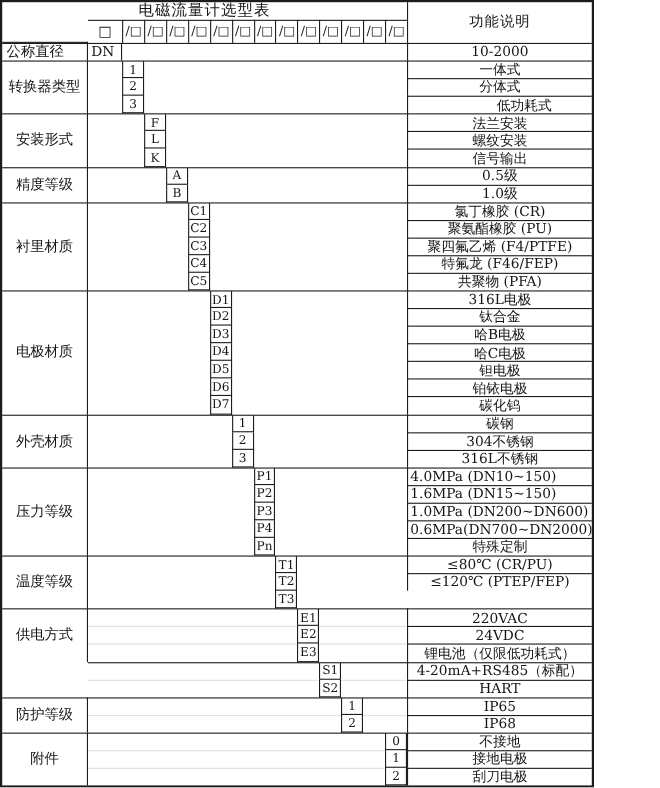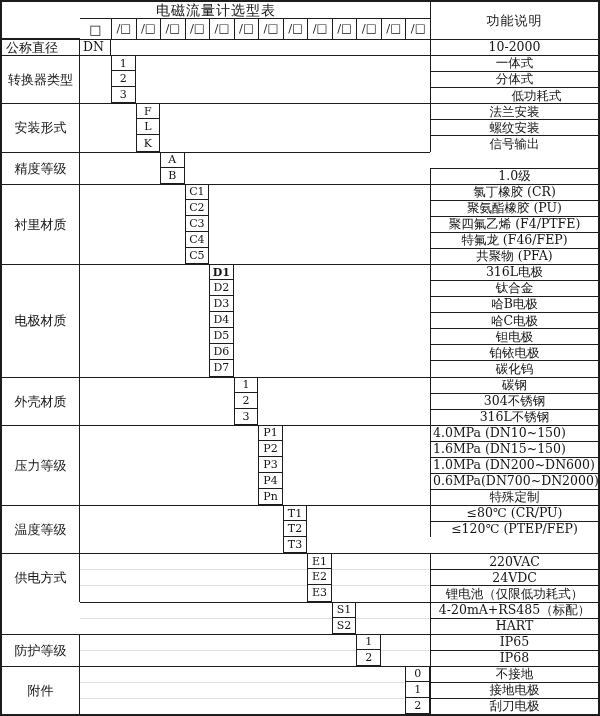--- a/index.html
+++ b/index.html
@@ -1,18 +1,18 @@
 <!DOCTYPE html>
 <html style="--dark: #1c1c1c; --light: #e0e0e0; --bg: #ffffff; --text: #141414;"><head>
 <meta charset="utf-8">
 <style>
   :root { --dark:#1c1c1c; --light:#e0e0e0; --bg:#ffffff; --text:#141414; }
   html,body { margin:0; padding:0; background:#fff; }
   .tbl {
-    position:relative; display:grid; width:600px; height:716px; box-sizing:border-box;
+    position:relative; display:grid; width:540px; height:716px; box-sizing:border-box;
     border:2px solid var(--dark); background:var(--bg); color:var(--text);
     grid-template-columns:78px 31px repeat(13, 1fr) 168px;
     grid-template-rows:repeat(44, 1fr);
     font-family:"DejaVu Serif","Liberation Serif",serif;
   }
   .c { display:flex; align-items:center; justify-content:center; box-sizing:border-box;
        overflow:hidden; white-space:nowrap; line-height:1; }
   .bt  { border-top:1.5px solid var(--dark); }
   .btl { border-top:1px solid var(--light); }
   .bl  { border-left:1.5px solid var(--dark); }
@@ -83,20 +83,21 @@
     <div class="c " style="grid-area: 8 / 5 / 9 / 16;"></div>
     <div class="c desc bl bt" style="grid-area: 8 / 16 / 9 / 17;">螺纹安装</div>
     <div class="c " style="grid-area: 9 / 2 / 10 / 4;"></div>
     <div class="c box stack" style="grid-area: 9 / 4 / 10 / 5;">K</div>
     <div class="c " style="grid-area: 9 / 5 / 10 / 16;"></div>
     <div class="c desc bl bt" style="grid-area: 9 / 16 / 10 / 17;">信号输出</div>
     <div class="c label br bt" style="grid-area: 10 / 1 / 12 / 2;">精度等级</div>
     <div class="c bt" style="grid-area: 10 / 2 / 11 / 5;"></div>
     <div class="c box" style="grid-area: 10 / 5 / 11 / 6;">A</div>
     <div class="c bt" style="grid-area: 10 / 6 / 11 / 16;"></div>
+    <div class="c desc bl bt" style="grid-area: 10 / 16 / 11 / 17;">0.5级</div>
     <div class="c " style="grid-area: 11 / 2 / 12 / 5;"></div>
     <div class="c box stack" style="grid-area: 11 / 5 / 12 / 6;">B</div>
     <div class="c " style="grid-area: 11 / 6 / 12 / 16;"></div>
     <div class="c desc bl bt" style="grid-area: 11 / 16 / 12 / 17;">1.0级</div>
     <div class="c label br bt" style="grid-area: 12 / 1 / 17 / 2;">衬里材质</div>
     <div class="c bt" style="grid-area: 12 / 2 / 13 / 6;"></div>
     <div class="c box" style="grid-area: 12 / 6 / 13 / 7;">C1</div>
     <div class="c bt" style="grid-area: 12 / 7 / 13 / 16;"></div>
     <div class="c desc bl bt" style="grid-area: 12 / 16 / 13 / 17;">氯丁橡胶 (CR)</div>
     <div class="c " style="grid-area: 13 / 2 / 14 / 6;"></div>
@@ -110,21 +111,21 @@
     <div class="c " style="grid-area: 15 / 2 / 16 / 6;"></div>
     <div class="c box stack" style="grid-area: 15 / 6 / 16 / 7;">C4</div>
     <div class="c " style="grid-area: 15 / 7 / 16 / 16;"></div>
     <div class="c desc bl bt" style="grid-area: 15 / 16 / 16 / 17;">特氟龙 (F46/FEP)</div>
     <div class="c " style="grid-area: 16 / 2 / 17 / 6;"></div>
     <div class="c box stack" style="grid-area: 16 / 6 / 17 / 7;">C5</div>
     <div class="c " style="grid-area: 16 / 7 / 17 / 16;"></div>
     <div class="c desc bl bt" style="grid-area: 16 / 16 / 17 / 17;">共聚物 (PFA)</div>
     <div class="c label br bt" style="grid-area: 17 / 1 / 24 / 2;">电极材质</div>
     <div class="c bt" style="grid-area: 17 / 2 / 18 / 7;"></div>
-    <div class="c box" style="grid-area: 17 / 7 / 18 / 8; font-weight: bold;">D1</div>
+    <div class="c box" style="grid-area: 17 / 7 / 18 / 8;">D1</div>
     <div class="c bt" style="grid-area: 17 / 8 / 18 / 16;"></div>
     <div class="c desc bl bt" style="grid-area: 17 / 16 / 18 / 17;">316L电极</div>
     <div class="c " style="grid-area: 18 / 2 / 19 / 7;"></div>
     <div class="c box stack" style="grid-area: 18 / 7 / 19 / 8;">D2</div>
     <div class="c " style="grid-area: 18 / 8 / 19 / 16;"></div>
     <div class="c desc bl bt" style="grid-area: 18 / 16 / 19 / 17;">钛合金</div>
     <div class="c " style="grid-area: 19 / 2 / 20 / 7;"></div>
     <div class="c box stack" style="grid-area: 19 / 7 / 20 / 8;">D3</div>
     <div class="c " style="grid-area: 19 / 8 / 20 / 16;"></div>
     <div class="c desc bl bt" style="grid-area: 19 / 16 / 20 / 17;">哈B电极</div>

